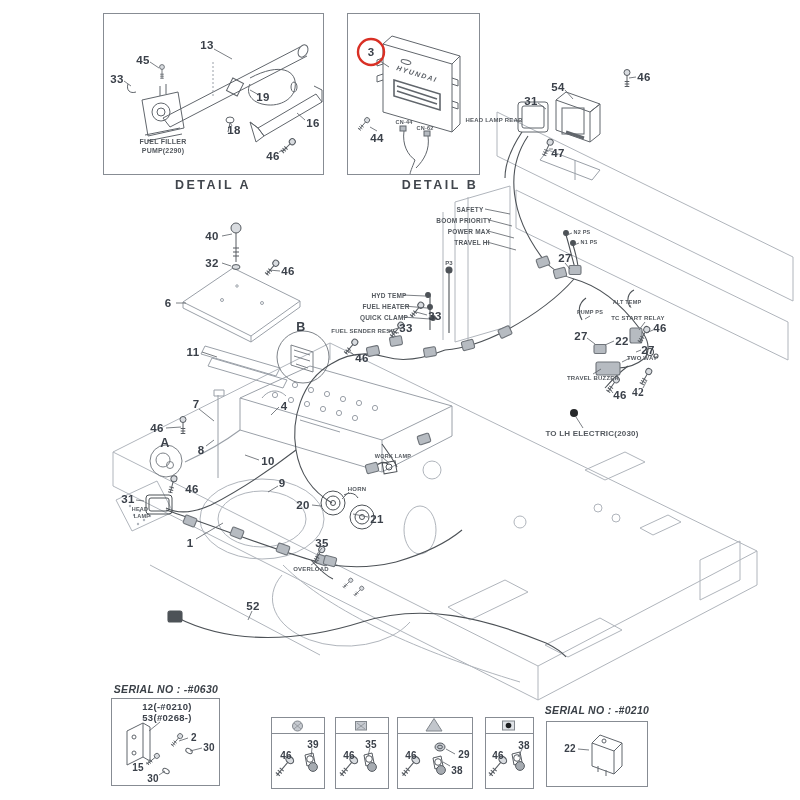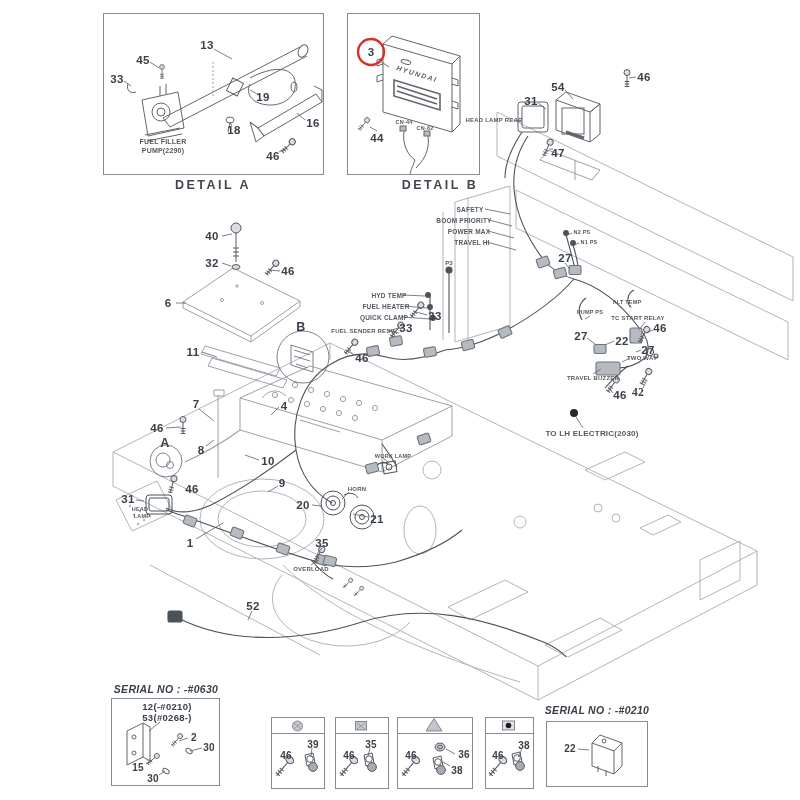--- a/index.html
+++ b/index.html
@@ -380,21 +380,21 @@
       <span class="label" style="left: 167px; top: 717px; font-size: 9.5px;">53(#0268-)</span>
       <span class="label" style="left: 194px; top: 737px; font-size: 10px;">2</span>
       <span class="label" style="left: 209px; top: 747px; font-size: 10px;">30</span>
       <span class="label" style="left: 138px; top: 767px; font-size: 10px;">15</span>
       <span class="label" style="left: 153px; top: 778px; font-size: 10px;">30</span>
       <span class="label" style="left: 313px; top: 744px; font-size: 10px;">39</span>
       <span class="label" style="left: 286px; top: 755px; font-size: 10px;">46</span>
       <span class="label" style="left: 371px; top: 744px; font-size: 10px;">35</span>
       <span class="label" style="left: 349px; top: 755px; font-size: 10px;">46</span>
       <span class="label" style="left: 411px; top: 755px; font-size: 10px;">46</span>
-      <span class="label" style="left: 464px; top: 754px; font-size: 10px;">36</span>
+      <span class="label" style="left: 464px; top: 754px; font-size: 10px;">29</span>
       <span class="label" style="left: 457px; top: 770px; font-size: 10px;">38</span>
       <span class="label" style="left: 524px; top: 745px; font-size: 10px;">38</span>
       <span class="label" style="left: 498px; top: 755px; font-size: 10px;">46</span>
       <span class="label" style="left: 570px; top: 748px; font-size: 10px;">22</span>
       <span class="note" style="left: 163px; top: 141px; font-size: 7px;">FUEL FILLER</span>
       <span class="note" style="left: 163px; top: 150px; font-size: 7px;">PUMP(2290)</span>
       <span class="note" style="left: 404px; top: 122px; font-size: 5.5px;">CN-44</span>
       <span class="note" style="left: 425px; top: 128px; font-size: 5.5px;">CN-62</span>
       <span class="note" style="left: 494px; top: 120px; font-size: 6px;">HEAD LAMP REAR</span>
       <span class="note" style="left: 470px; top: 209px;">SAFETY</span>

